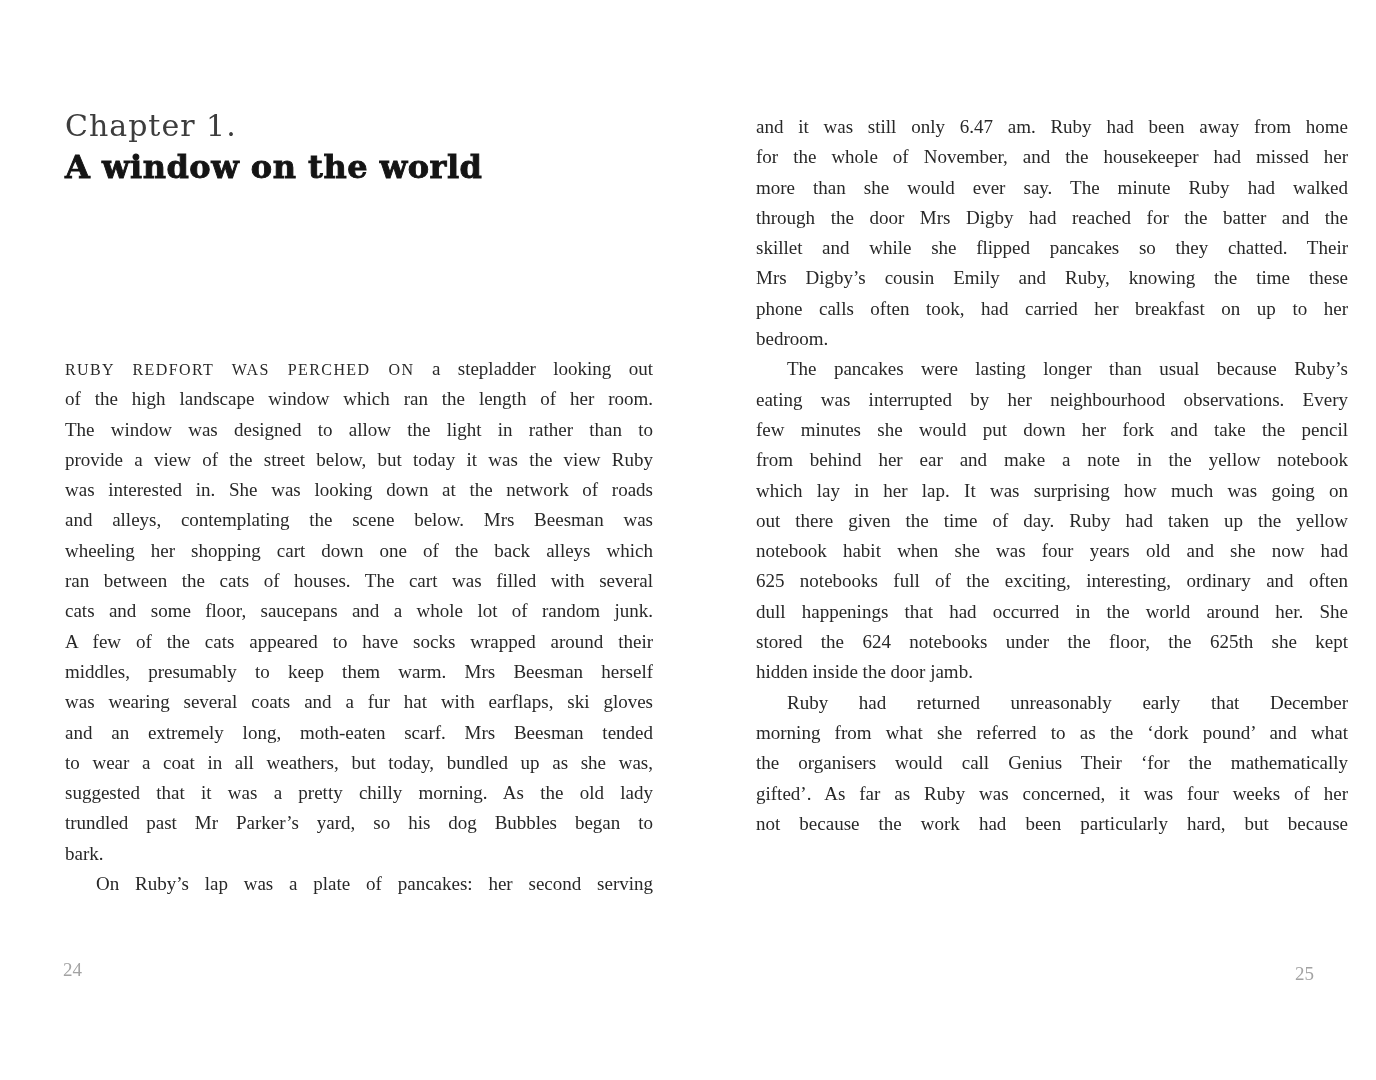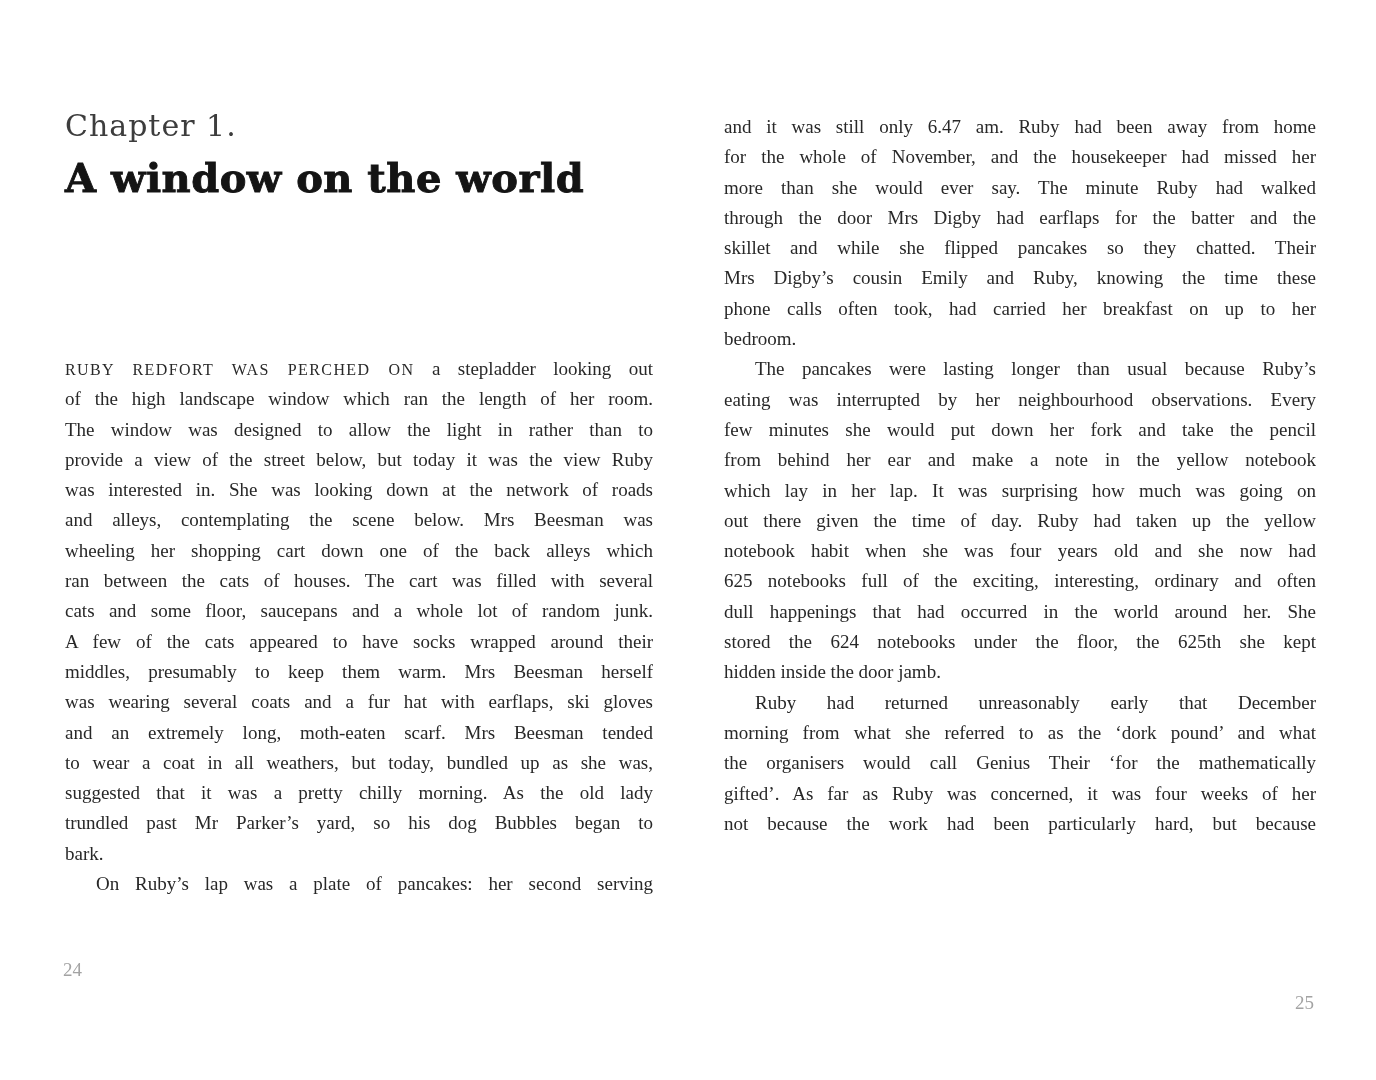--- a/index.html
+++ b/index.html
@@ -24,35 +24,35 @@
   .chapter-label {
     font-family: "DejaVu Serif", serif;
     font-size: 30px;
     font-weight: 400;
     letter-spacing: 1px;
     color: #3d3d3d;
     line-height: 40px;
   }
   .chapter-title {
     font-family: "DejaVu Serif", serif;
-    font-size: 40px;
+    font-size: 32px;
     font-weight: 700;
     -webkit-text-stroke: 0.9px #141414;
     letter-spacing: 0.5px;
     color: #141414;
     line-height: 36px;
-    margin-top: 14px;
+    margin-top: 3px;
   }
   .col {
     position: absolute;
     font-size: 19px;
     color: #282828;
   }
   .col.left  { left: 65px;  top: 354px; width: 588px; }
-  .col.right { left: 724px; top: 112px; width: 592px; }
+  .col.right { left: 756px; top: 112px; width: 592px; }
   .line {
     height: 30.3px;
     line-height: 30.3px;
     text-align: justify;
     text-align-last: justify;
     overflow: hidden;
     white-space: normal;
   }
   .line.last {
     text-align-last: left;
@@ -64,21 +64,21 @@
     font-size: 16px;
     letter-spacing: 1.4px;
   }
   .pageno {
     position: absolute;
     font-size: 19px;
     line-height: 24px;
     color: #a3a3a3;
   }
   .pageno.left  { left: 63px; top: 958px; }
-  .pageno.right { right: 62px; top: 962px; text-align: right; margin-top: 29px; }
+  .pageno.right { right: 62px; top: 962px; text-align: right; }
 </style>
 </head>
 <body>
 
 <div class="spread">
 
   <div class="heading">
     <div class="chapter-label">Chapter 1.</div>
     <div class="chapter-title">A window on the world</div>
   </div>
@@ -101,21 +101,21 @@
       <div class="line">suggested that it was a pretty chilly morning. As the old lady</div>
       <div class="line">trundled past Mr Parker’s yard, so his dog Bubbles began to</div>
       <div class="line last">bark.</div>
       <div class="line indent">On Ruby’s lap was a plate of pancakes: her second serving</div>
     </div>
 
   <div class="col right">
       <div class="line">and it was still only 6.47 am. Ruby had been away from home</div>
       <div class="line">for the whole of November, and the housekeeper had missed her</div>
       <div class="line">more than she would ever say. The minute Ruby had walked</div>
-      <div class="line">through the door Mrs Digby had earflaps for the batter and the</div>
+      <div class="line">through the door Mrs Digby had reached for the batter and the</div>
       <div class="line">skillet and while she flipped pancakes so they chatted. Their</div>
       <div class="line">Mrs Digby’s cousin Emily and Ruby, knowing the time these</div>
       <div class="line">phone calls often took, had carried her breakfast on up to her</div>
       <div class="line last">bedroom.</div>
       <div class="line indent">The pancakes were lasting longer than usual because Ruby’s</div>
       <div class="line">eating was interrupted by her neighbourhood observations. Every</div>
       <div class="line">few minutes she would put down her fork and take the pencil</div>
       <div class="line">from behind her ear and make a note in the yellow notebook</div>
       <div class="line">which lay in her lap. It was surprising how much was going on</div>
       <div class="line">out there given the time of day. Ruby had taken up the yellow</div>

